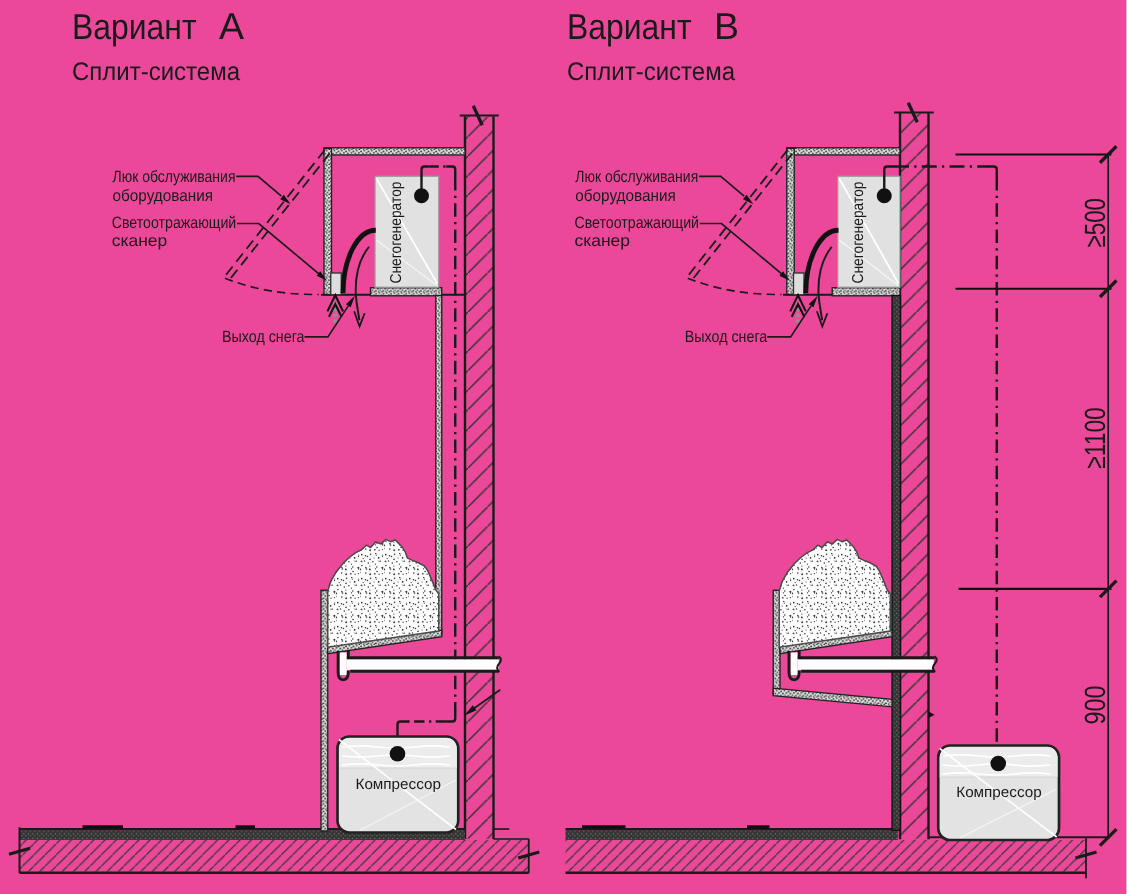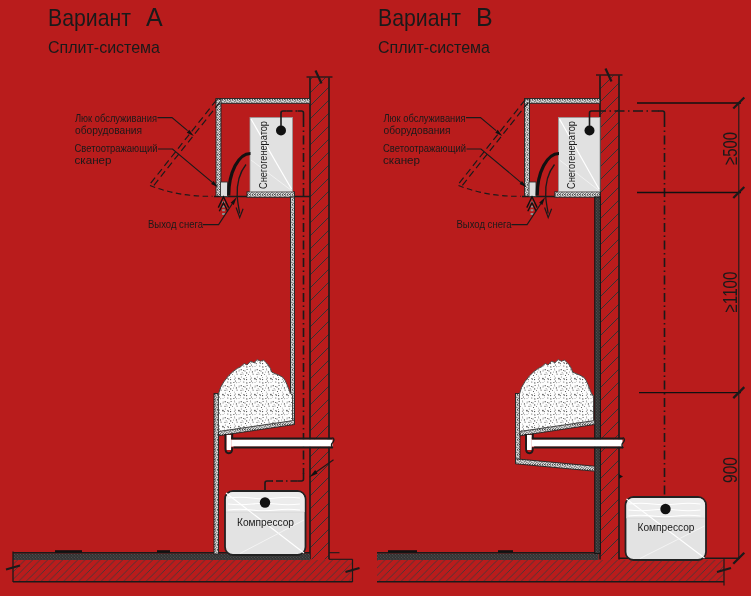--- a/index.html
+++ b/index.html
@@ -1,16 +1,16 @@
 <!DOCTYPE html>
 <html><head>
 <meta charset="utf-8">
 <style>
 html,body{margin:0;padding:0;background:#fff;}
-#page{width:751px;height:596px;position:relative;background:#b91c1c;overflow:hidden;}
+#page{width:751px;height:596px;position:relative;background:#ec4899;overflow:hidden;}
 svg{font-family:"Liberation Sans", sans-serif;}
 text{fill:#1a1a1a;}
 </style>
 </head>
 <body>
 <div id="page">
 <svg width="751" height="596" viewBox="0 0 751 596" xmlns="http://www.w3.org/2000/svg">
 <defs>
 <pattern id="hw" width="13" height="13" patternUnits="userSpaceOnUse">
   <line x1="0" y1="13" x2="13" y2="0" stroke="#333" stroke-width="1.0"></line>

